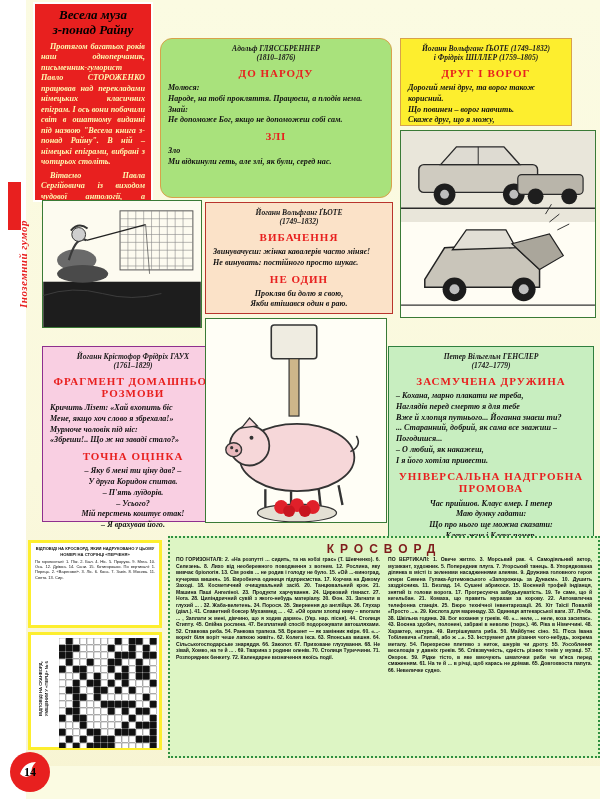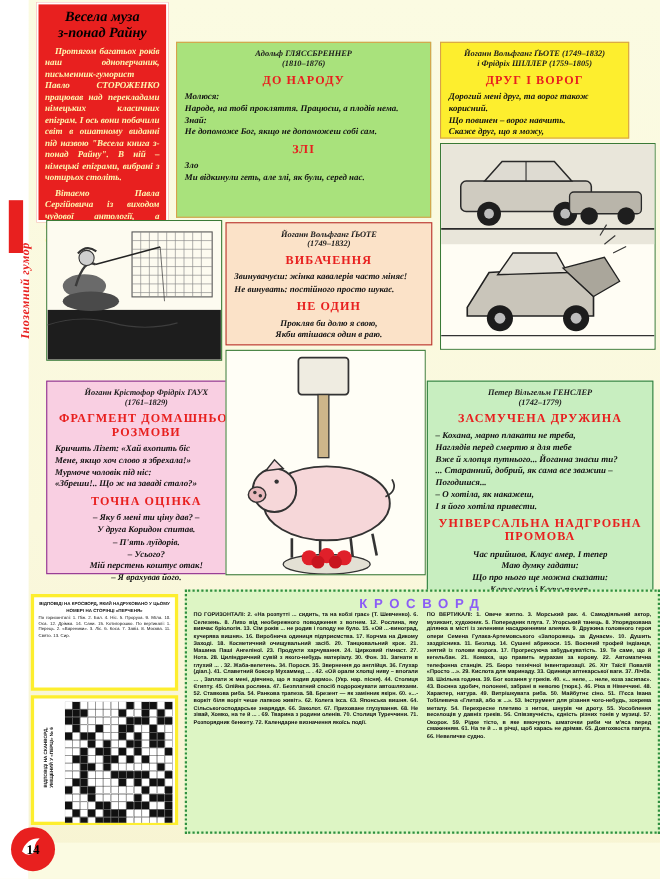--- a/index.html
+++ b/index.html
@@ -72,21 +72,21 @@
     font-size: 8.1px; line-height: 1.33; color: #121212;
   }
   .card .line.c { text-align: center; }
 
   .green  { background: #a9e27c; border: 1.5px solid #d8a24a; }
   .yellow { background: #fdee2e; border: 1.5px solid #d8a24a; }
   .peach  { background: #fbe2c8; border: 1.5px solid #b9342c; }
   .pink   { background: #f9cfe2; border: 1.5px solid #8e2f8e; }
   .mint   { background: #c8eec0; border: 1.5px solid #2f7f3f; margin-top: 24px; }
 
-  #card-glassbrenner { left: 160px; top: 38px;  width: 232px; height: 160px; }
+  #card-glassbrenner { left: 160px; top: 38px;  width: 232px; height: 160px; border-radius: 12px; }
   #card-goethe-schiller { left: 400px; top: 38px; width: 172px; height: 88px; }
   #card-goethe { left: 205px; top: 202px; width: 188px; height: 112px; }
   #card-gauch { left: 42px;  top: 346px; width: 182px; height: 176px; }
   #card-hensler { left: 388px; top: 322px; width: 206px; height: 198px; }
 
   
   .cartoon { position: absolute; background: #fffdf2; }
   #cartoon-fisherman { left: 42px; top: 200px; width: 160px; height: 128px; border: 1.5px solid #3a7a36; }
   #cartoon-cars { left: 400px; top: 130px; width: 196px; height: 188px; border: 1.5px solid #3a7a36; }
   #cartoon-pig { left: 205px; top: 318px; width: 182px; height: 205px; border: 1.5px solid #3a7a36; }
@@ -121,21 +121,21 @@
   .grid-svg { position: absolute; left: 28px; top: 3px; }
 
   .cw-panel {
     position: absolute; left: 142px; top: 0px; width: 432px; height: 222px;
     background: #ddf5c4;
     border: 2px dotted #2f8f3f;
     padding: 4px 6px 4px 6px;
   }
   .cw-title {
     font-size: 12px; font-weight: bold; letter-spacing: 6px;
-    text-align: center; color: #8b5cf6; margin-bottom: 0;
+    text-align: center; color: #7f1d1d; margin-bottom: 0;
     font-family: "Liberation Sans", sans-serif;
   }
   .cw-cols { display: flex; gap: 8px; }
   .cw-col { flex: 1; }
   .cw-col p {
     font-size: 5.05px; line-height: 1.29; text-align: justify; color: #0d0d0d;
     font-weight: bold;
   }
   .cw-col .lead { font-weight: bold; }
 
@@ -227,21 +227,21 @@
 
   <div class="card mint" id="card-hensler">
     <div class="author">Петер Вільгельм ГЕНСЛЕР</div>
     <div class="author">(1742–1779)</div>
     <div class="heading">ЗАСМУЧЕНА ДРУЖИНА</div>
     <div class="line">– Кохана, марно плакати не треба,</div>
     <div class="line">Наглядів перед смертю я для тебе</div>
     <div class="line">Вже й хлопця путнього... Йоганна знаєш ти?</div>
     <div class="line">... Старанний, добрий, як сама все зважиш –</div>
     <div class="line">Погодишся...</div>
-    <div class="line">– О хотіла, як накажеш,</div>
+    <div class="line">– О любий, як накажеш,</div>
     <div class="line">І я його хотіла привести.</div>
     <div class="heading">УНІВЕРСАЛЬНА НАДГРОБНА ПРОМОВА</div>
     <div class="line c">Час прийшов. Клаус вмер. І тепер</div>
     <div class="line c">Маю думку гадати:</div>
     <div class="line c">Що про нього ще можна сказати:</div>
     <div class="line c">Клаус жив і Клаус помер.</div>
   </div>
 
   <div class="cartoon" id="cartoon-fisherman">
     <svg width="100%" height="100%" viewBox="0 0 160 128">

